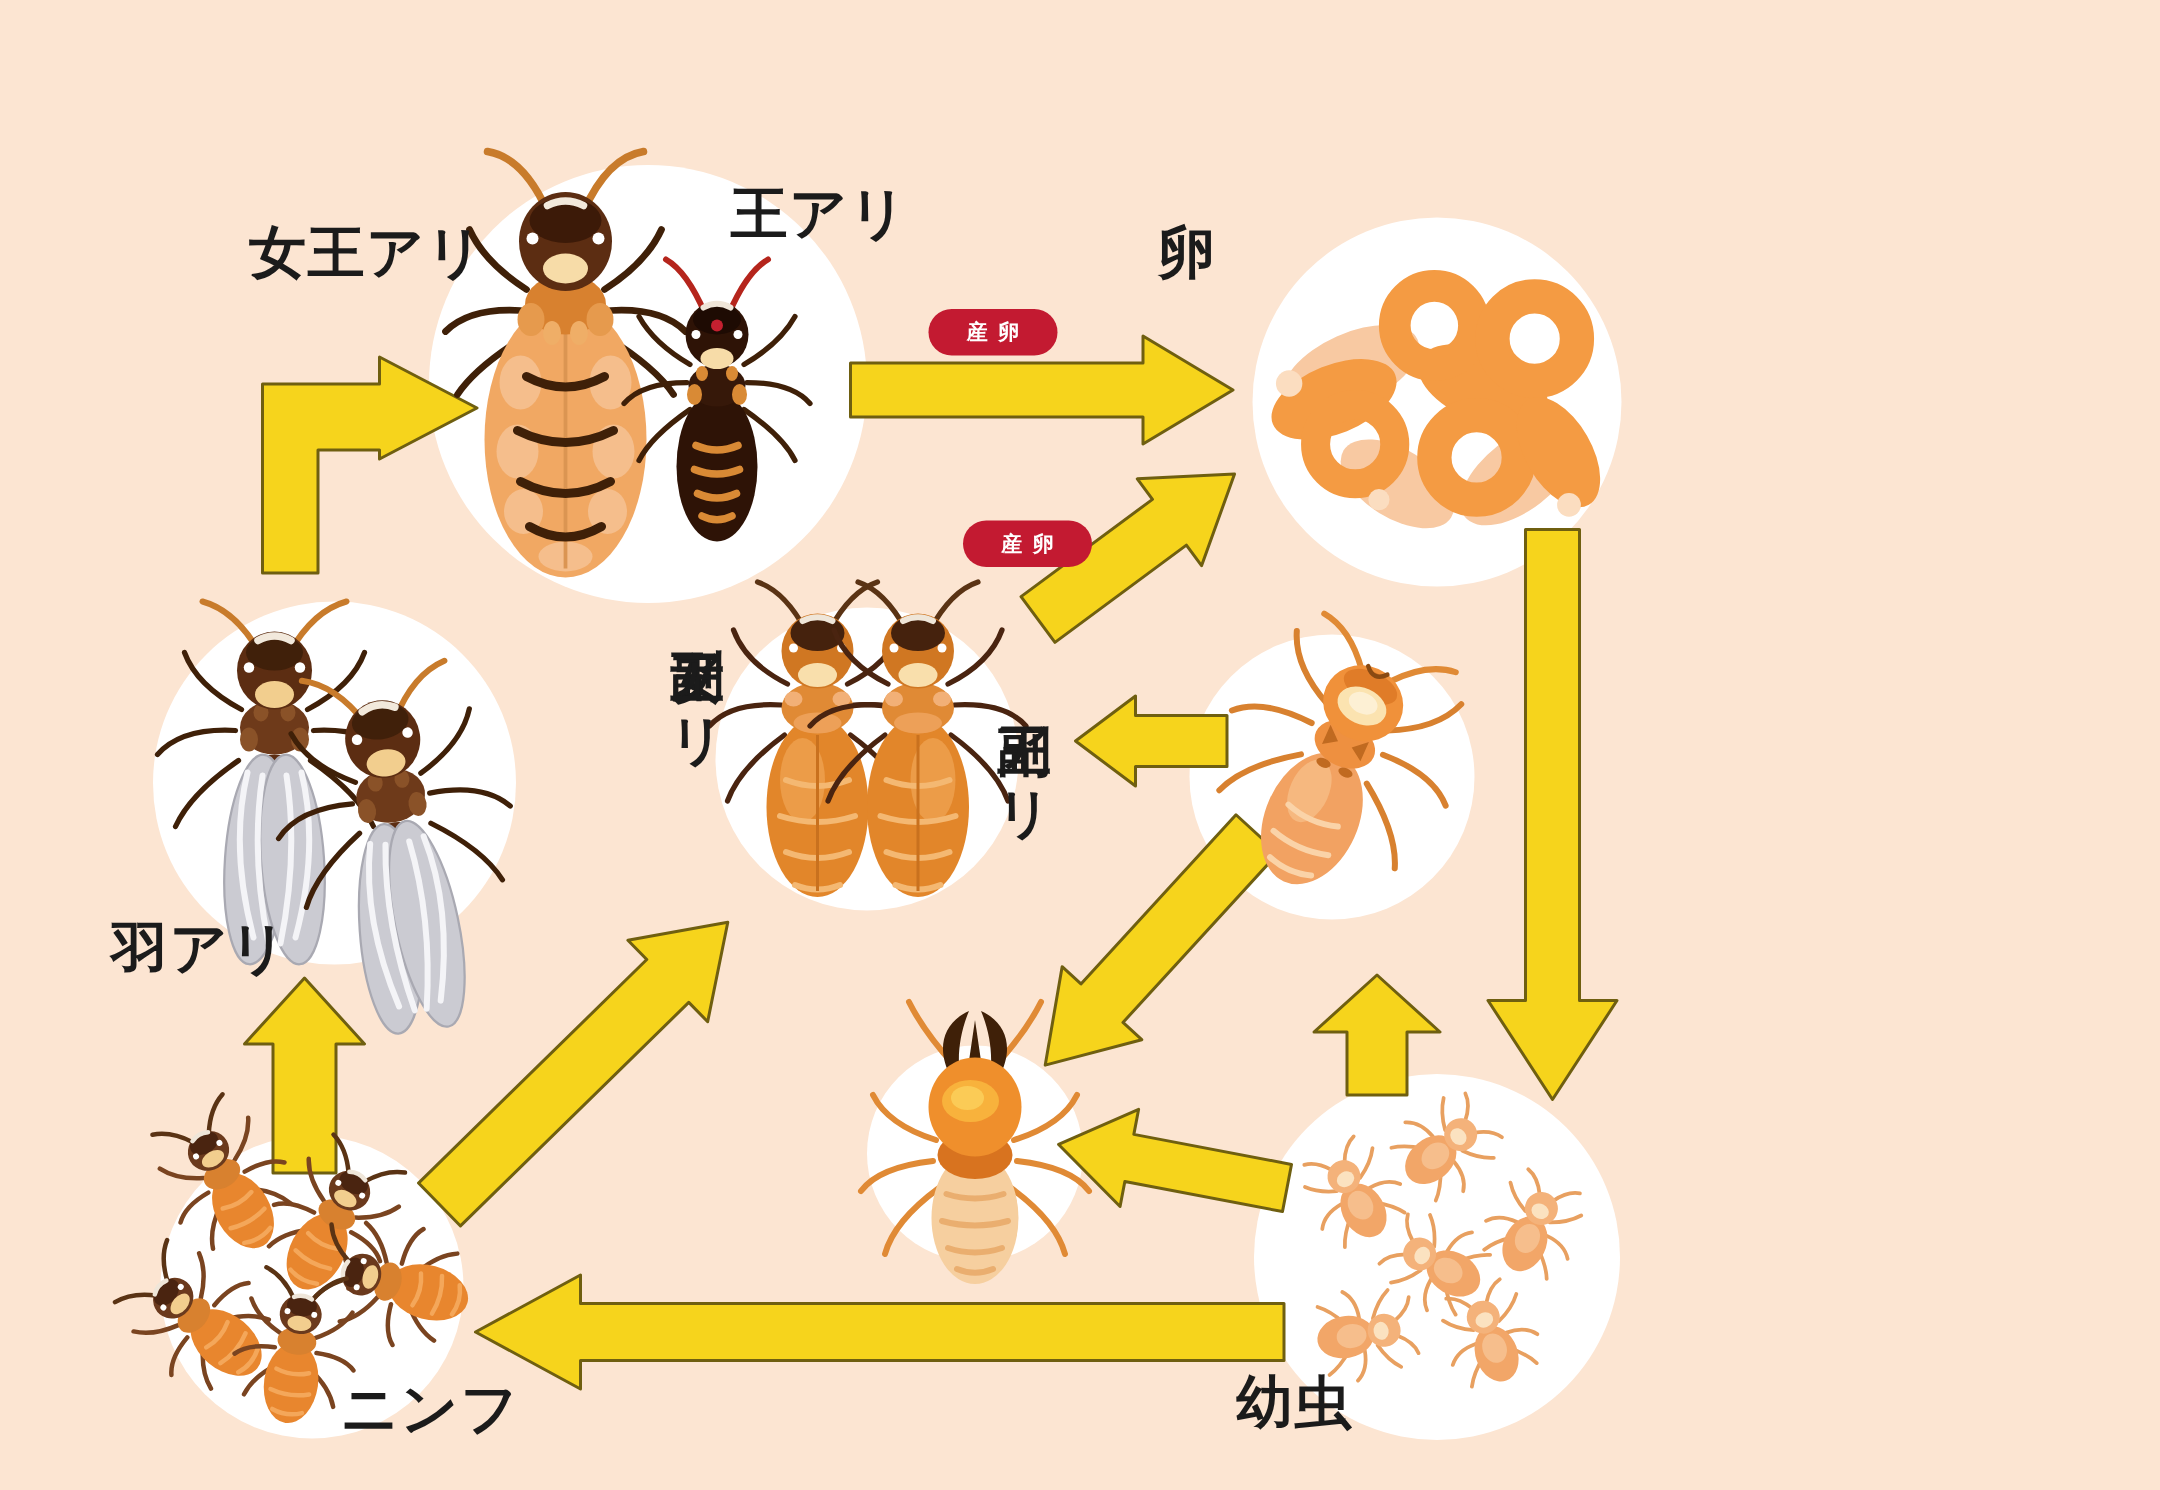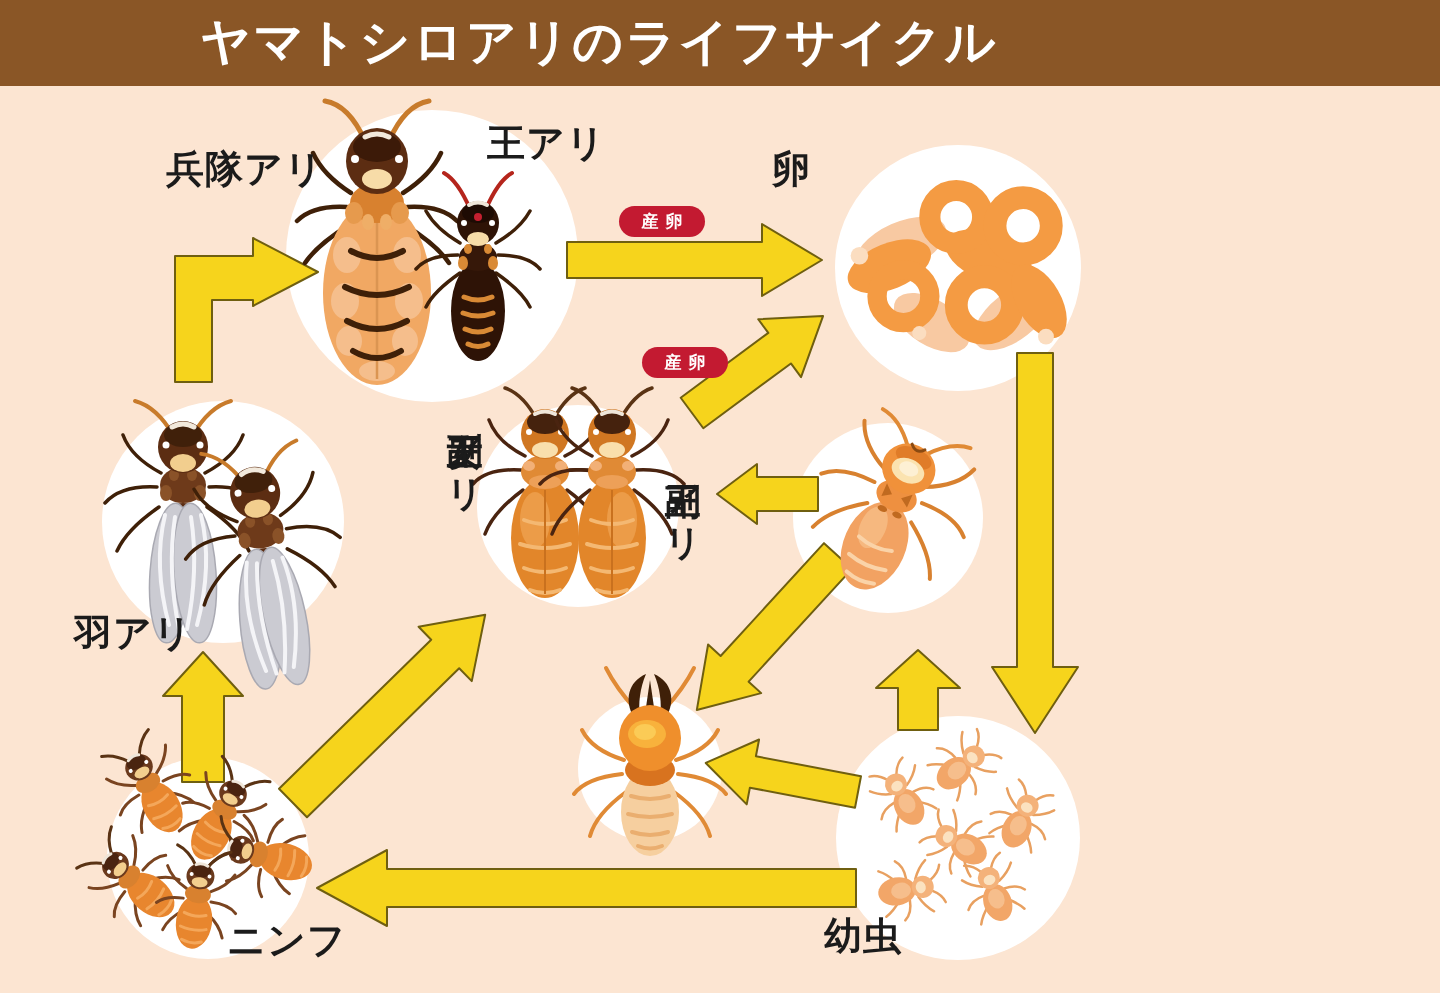--- a/index.html
+++ b/index.html
@@ -22,21 +22,21 @@
   .label{
     position:absolute;color:#1B1B1B;font-weight:800;font-size:38px;
     line-height:1.05;letter-spacing:1px;white-space:nowrap;z-index:5;
   }
   .label-v{
     writing-mode:vertical-rl;text-orientation:upright;
     font-size:36px;letter-spacing:2px;white-space:normal;
   }
   .badge{
     position:absolute;width:86px;height:31px;border-radius:16px;
-    background:#C31A31;color:#FFFFFF;font-weight:800;font-size:17px;
+    background:#C31A31;color:#FFFFFF;font-weight:800;font-size:14px;
     display:flex;align-items:center;justify-content:center;
     letter-spacing:7px;text-indent:7px;z-index:6;
   }
 </style>
 </head>
 <body>
 
 <div class="stage">
 
   <svg class="canvas" viewBox="0 0 1440 993">
@@ -240,25 +240,22 @@
     </g>
     <g>
       <use href="#t-nymph" transform="translate(155,795) rotate(-30)"></use>
       <use href="#t-nymph" transform="translate(218,822) rotate(28)"></use>
       <use href="#t-nymph" transform="translate(272,858) rotate(-75)"></use>
       <use href="#t-nymph" transform="translate(140,886) rotate(-50)"></use>
       <use href="#t-nymph" transform="translate(196,908) rotate(8)"></use>
     </g>
   </svg>
 
-  <div class="header">
-    <h1>ヤマトシロアリのライフサイクル</h1>
-  </div>
-
-  <div class="label" style="left:166px;top:150px;">兵隊アリ</div>
+
+  <div class="label" style="left:166px;top:150px;">女王アリ</div>
   <div class="label" style="left:487px;top:124px;">王アリ</div>
   <div class="label" style="left:772px;top:150px;">卵</div>
   <div class="label label-v" style="left:446px;top:404px;">副女王アリ</div>
   <div class="label label-v" style="left:664px;top:455px;">副王アリ</div>
   <div class="label" style="left:74px;top:614px;">羽アリ</div>
   <div class="label" style="left:227px;top:921px;">ニンフ</div>
   <div class="label" style="left:804px;top:917px;margin-left:20px;">幼虫</div>
 
   <div class="badge" style="left:619px;top:206px;">産卵</div>
   <div class="badge" style="left:642px;top:347px;">産卵</div>

